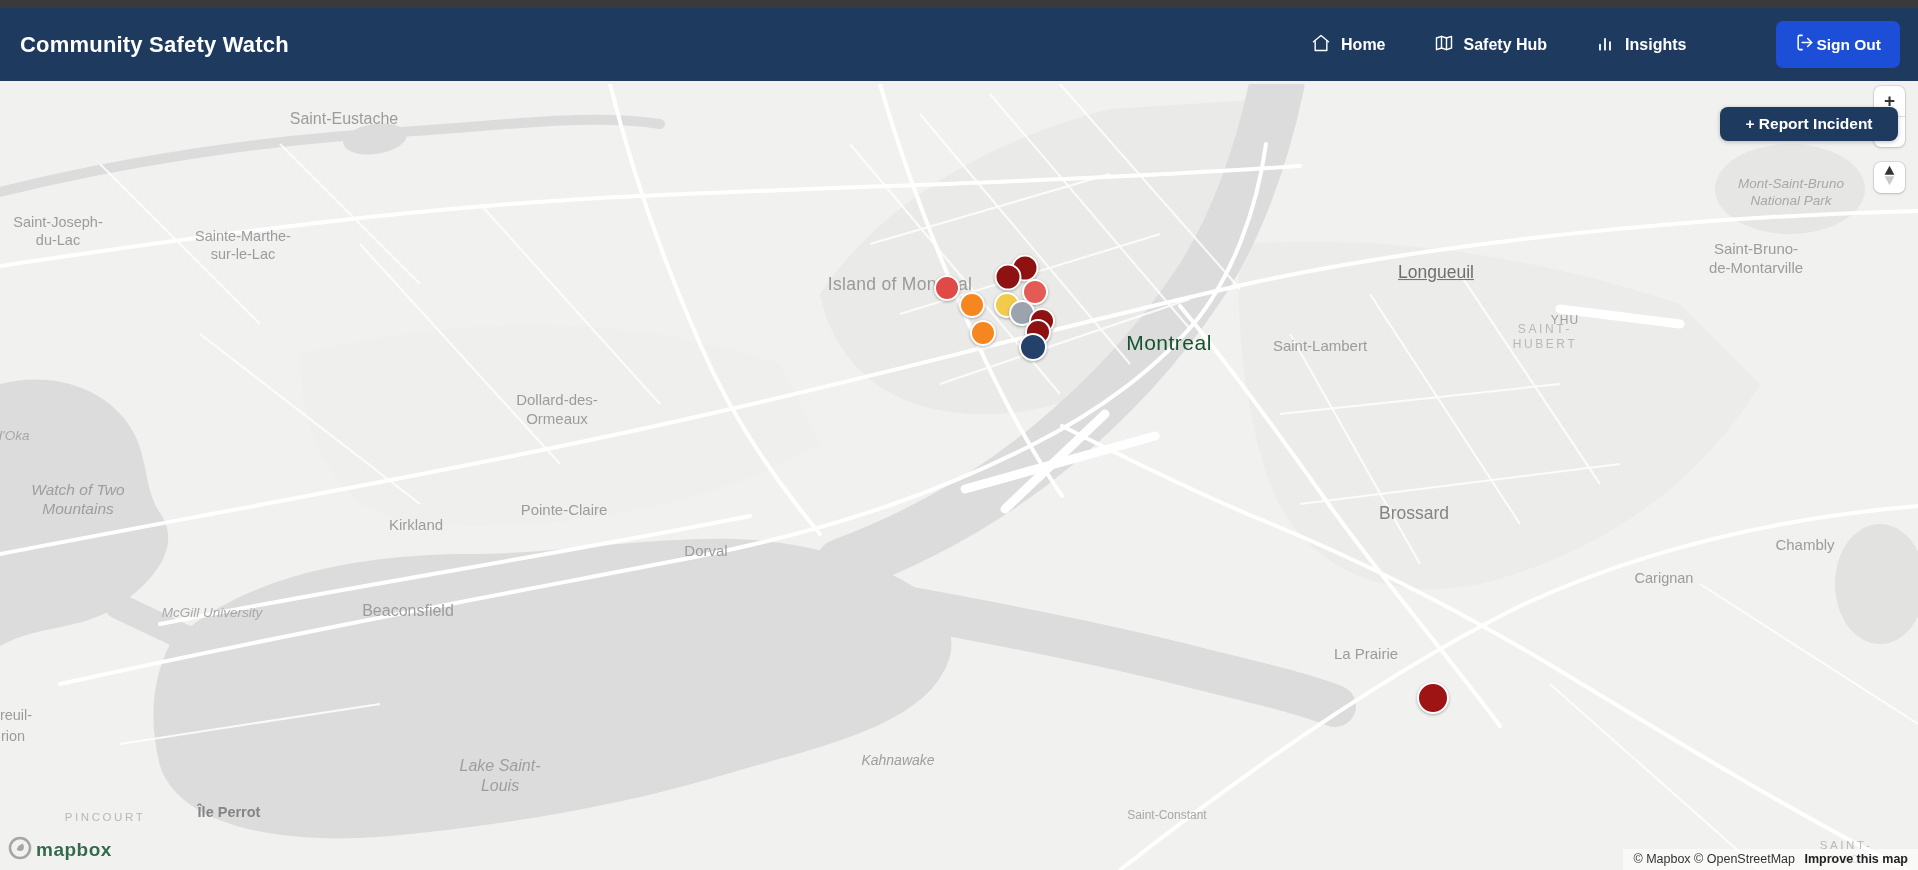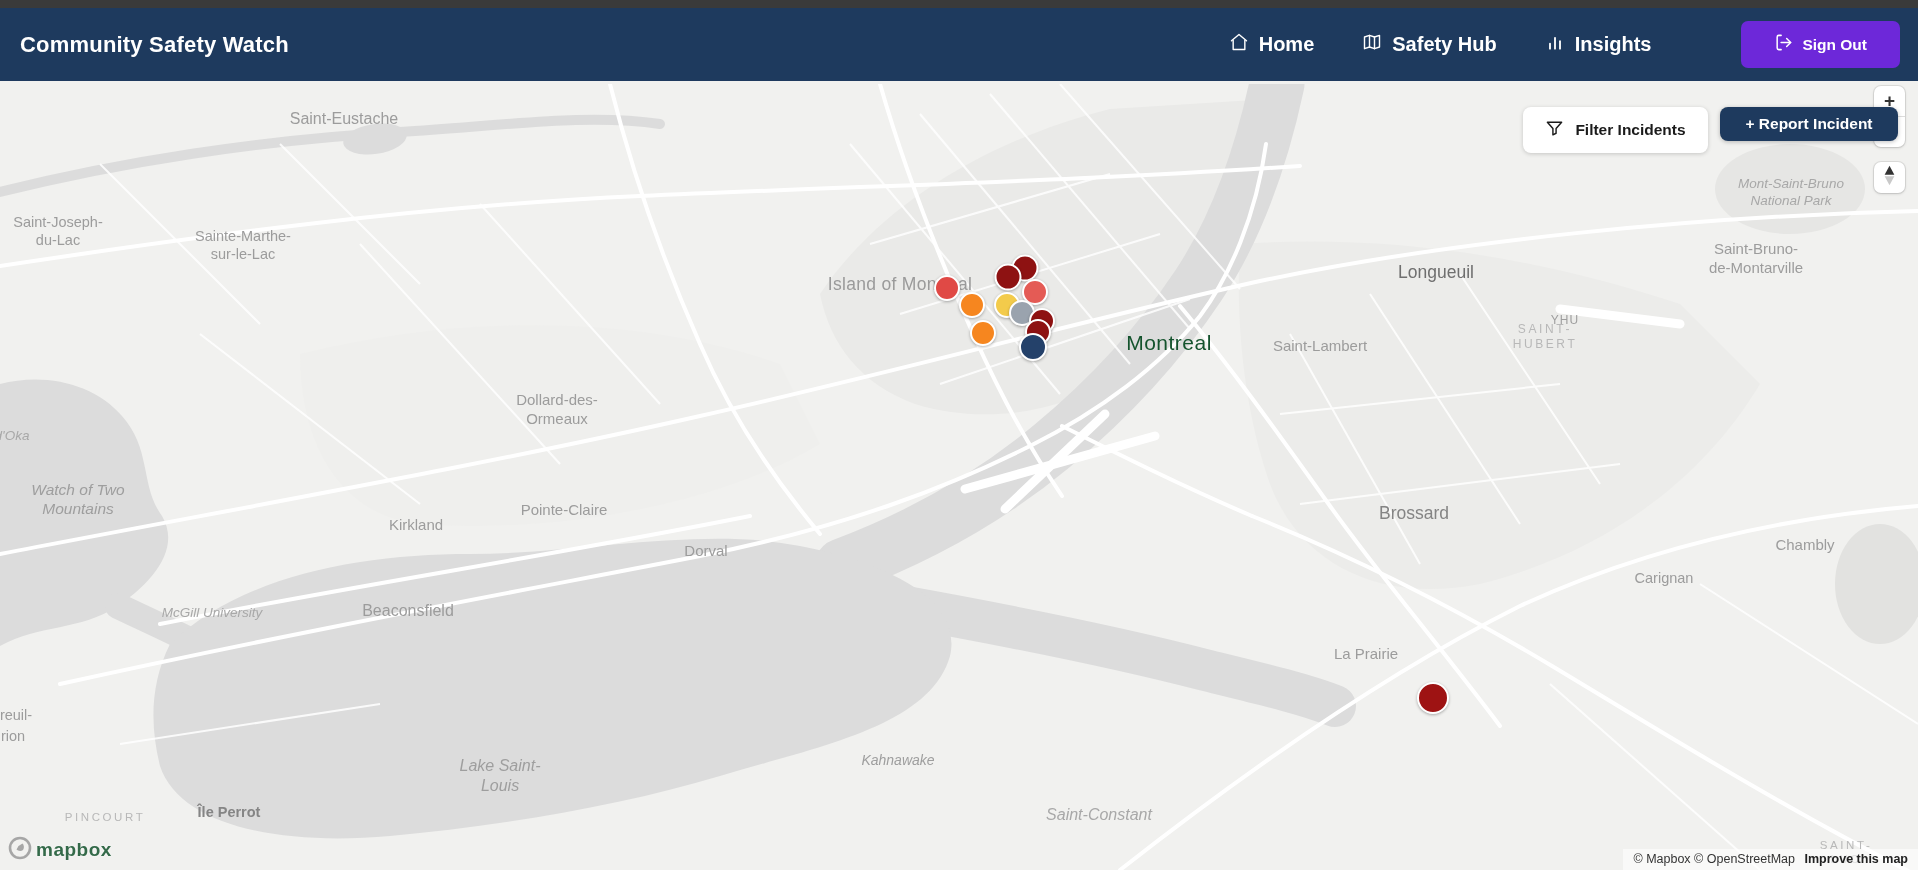--- a/index.html
+++ b/index.html
@@ -6,25 +6,25 @@
   body{width:1918px;height:870px;overflow:hidden;position:relative;
        font-family:"Liberation Sans",sans-serif;background:#f1f1ef;}
 
   
   .top-strip{position:absolute;top:0;left:0;width:100%;height:8px;background:#3a3a3a;z-index:20;}
   .header{position:absolute;top:8px;left:0;width:100%;height:73px;background:#1e3a5e;
           display:flex;align-items:center;padding:0 18px 0 20px;box-sizing:border-box;
           color:#fff;z-index:20;}
   .app-title{font-size:22px;font-weight:bold;letter-spacing:.2px;}
   .nav{margin-left:auto;display:flex;align-items:center;gap:48px;}
-  .nav-item{display:flex;align-items:center;gap:10px;font-size:20px;font-weight:600;
+  .nav-item{display:flex;align-items:center;gap:10px;font-size:16px;font-weight:600;
             color:#fff;cursor:pointer;white-space:nowrap;}
   .nav-item svg{stroke:#fff;fill:none;stroke-width:1.7;stroke-linecap:round;stroke-linejoin:round;}
-  .signout-btn{margin-left:42px;display:flex;align-items:center;gap:9px;background:#6d28d9;
-               border:none;color:#fff;font-weight:600;font-size:15.5px;padding:12px 33px;
+  .signout-btn{margin-left:42px;display:flex;align-items:center;gap:2px;background:#1d4ed8;
+               border:none;color:#fff;font-weight:600;font-size:15.5px;padding:12px 19px;
                border-radius:7px;cursor:pointer;font-family:inherit;}
   .signout-btn svg{stroke:#fff;fill:none;stroke-width:1.9;stroke-linecap:round;stroke-linejoin:round;}
 
   
   .map{position:absolute;top:84px;left:0;width:1918px;height:786px;overflow:hidden;background:#f1f1ef;}
   .map svg.base{position:absolute;top:0;left:0;}
 
   .lbl{position:absolute;transform:translate(-50%,-50%);white-space:pre-line;text-align:center;
        line-height:1.25;color:#9b9b9b;pointer-events:none;z-index:2;}
   .lbl.city  {font-size:21px;color:#14532d;letter-spacing:.5px;}
@@ -203,57 +203,49 @@
       <div class="lbl park" style="left: 212px; top: 529px;">McGill University</div>
       <div class="lbl water" style="left: 500px; top: 692px; font-size: 16px;">Lake Saint-
 Louis</div>
       <div class="lbl town b" style="left: 229px; top: 728px; font-size: 14.5px;">Île Perrot</div>
       <div class="lbl upper" style="left: 105px; top: 733px;">PINCOURT</div>
       <div class="lbl town" style="left: 16px; top: 631px;">reuil-</div>
       <div class="lbl town" style="left: 13px; top: 652px;">rion</div>
       <div class="lbl area" style="left: 900px; top: 201px;">Island of Montreal</div>
       <div class="lbl city" style="left: 1169px; top: 259px;">Montreal</div>
       <div class="lbl town" style="left: 1320px; top: 262px; font-size: 15px;">Saint-Lambert</div>
-      <div class="lbl city2" style="left: 1436px; top: 189px;">Longueuil</div>
+      <div class="lbl city2" style="left: 1436px; top: 189px; text-decoration: underline;">Longueuil</div>
       <div class="lbl airport" style="left: 1565px; top: 204px;">YHU</div>
       <div class="lbl upper" style="left: 1545px; top: 253px; font-size: 12px;">SAINT-
 HUBERT</div>
       <div class="lbl park" style="left: 1791px; top: 109px;">Mont-Saint-Bruno
 National Park</div>
       <div class="lbl town" style="left: 1756px; top: 175px; font-size: 15px;">Saint-Bruno-
 de-Montarville</div>
       <div class="lbl city2" style="left: 1414px; top: 430px; color: rgb(132, 132, 132);">Brossard</div>
       <div class="lbl town" style="left: 1805px; top: 461px; font-size: 15px;">Chambly</div>
       <div class="lbl town" style="left: 1664px; top: 494px;">Carignan</div>
       <div class="lbl town" style="left: 1366px; top: 570px; font-size: 15px;">La Prairie</div>
       <div class="lbl water" style="left: 898px; top: 677px; font-size: 14px;">Kahnawake</div>
-      <div class="lbl town" style="left: 1099px; top: 731px; font-size: 16px; color: rgb(168, 168, 168); font-style: italic;">Saint-Constant</div>
+      <div class="lbl town" style="left: 1167px; top: 731px; font-size: 12px; color: rgb(168, 168, 168);">Saint-Constant</div>
       <div class="lbl upper" style="left: 1846px; top: 768px;">SAINT-LUC</div>
       <div class="marker" style="left: 1025px; top: 184px; width: 23px; height: 23px; background: rgb(142, 18, 18);"></div>
       <div class="marker" style="left: 1008px; top: 193px; width: 23px; height: 23px; background: rgb(142, 18, 18);"></div>
       <div class="marker" style="left: 947px; top: 204px; width: 22px; height: 22px; background: rgb(224, 73, 69);"></div>
       <div class="marker" style="left: 1035px; top: 208px; width: 22px; height: 22px; background: rgb(228, 91, 85);"></div>
       <div class="marker" style="left: 1007px; top: 221px; width: 22px; height: 22px; background: rgb(243, 203, 75);"></div>
       <div class="marker" style="left: 972px; top: 221px; width: 22px; height: 22px; background: rgb(246, 134, 31);"></div>
       <div class="marker" style="left: 1022px; top: 229px; width: 22px; height: 22px; background: rgb(154, 163, 174);"></div>
       <div class="marker" style="left: 1042px; top: 237px; width: 22px; height: 22px; background: rgb(142, 18, 18);"></div>
       <div class="marker" style="left: 1038px; top: 248px; width: 22px; height: 22px; background: rgb(142, 18, 18);"></div>
       <div class="marker" style="left: 983px; top: 249px; width: 22px; height: 22px; background: rgb(246, 134, 31);"></div>
       <div class="marker" style="left: 1033px; top: 263px; width: 24px; height: 24px; background: rgb(36, 65, 106);"></div>
       <div class="marker" style="left: 1433px; top: 614px; width: 28px; height: 28px; background: rgb(158, 19, 19);"></div>
     </div>
 
-  <button class="btn-filter">
-    <span>
-      <svg width="19" height="19" viewBox="0 0 24 24">
-          <path d="M3 4h18l-7 8v6l-4 2v-8L3 4z"></path>
-        </svg>
-    </span>
-    <span>Filter Incidents</span>
-  </button>
   <button class="btn-report">
     <span>+ Report Incident</span>
   </button>
 
   <div class="navctl">
     <div class="zbtn">+</div>
     <div class="sep"></div>
     <div class="zbtn"></div>
   </div>
   <div class="compassctl">

